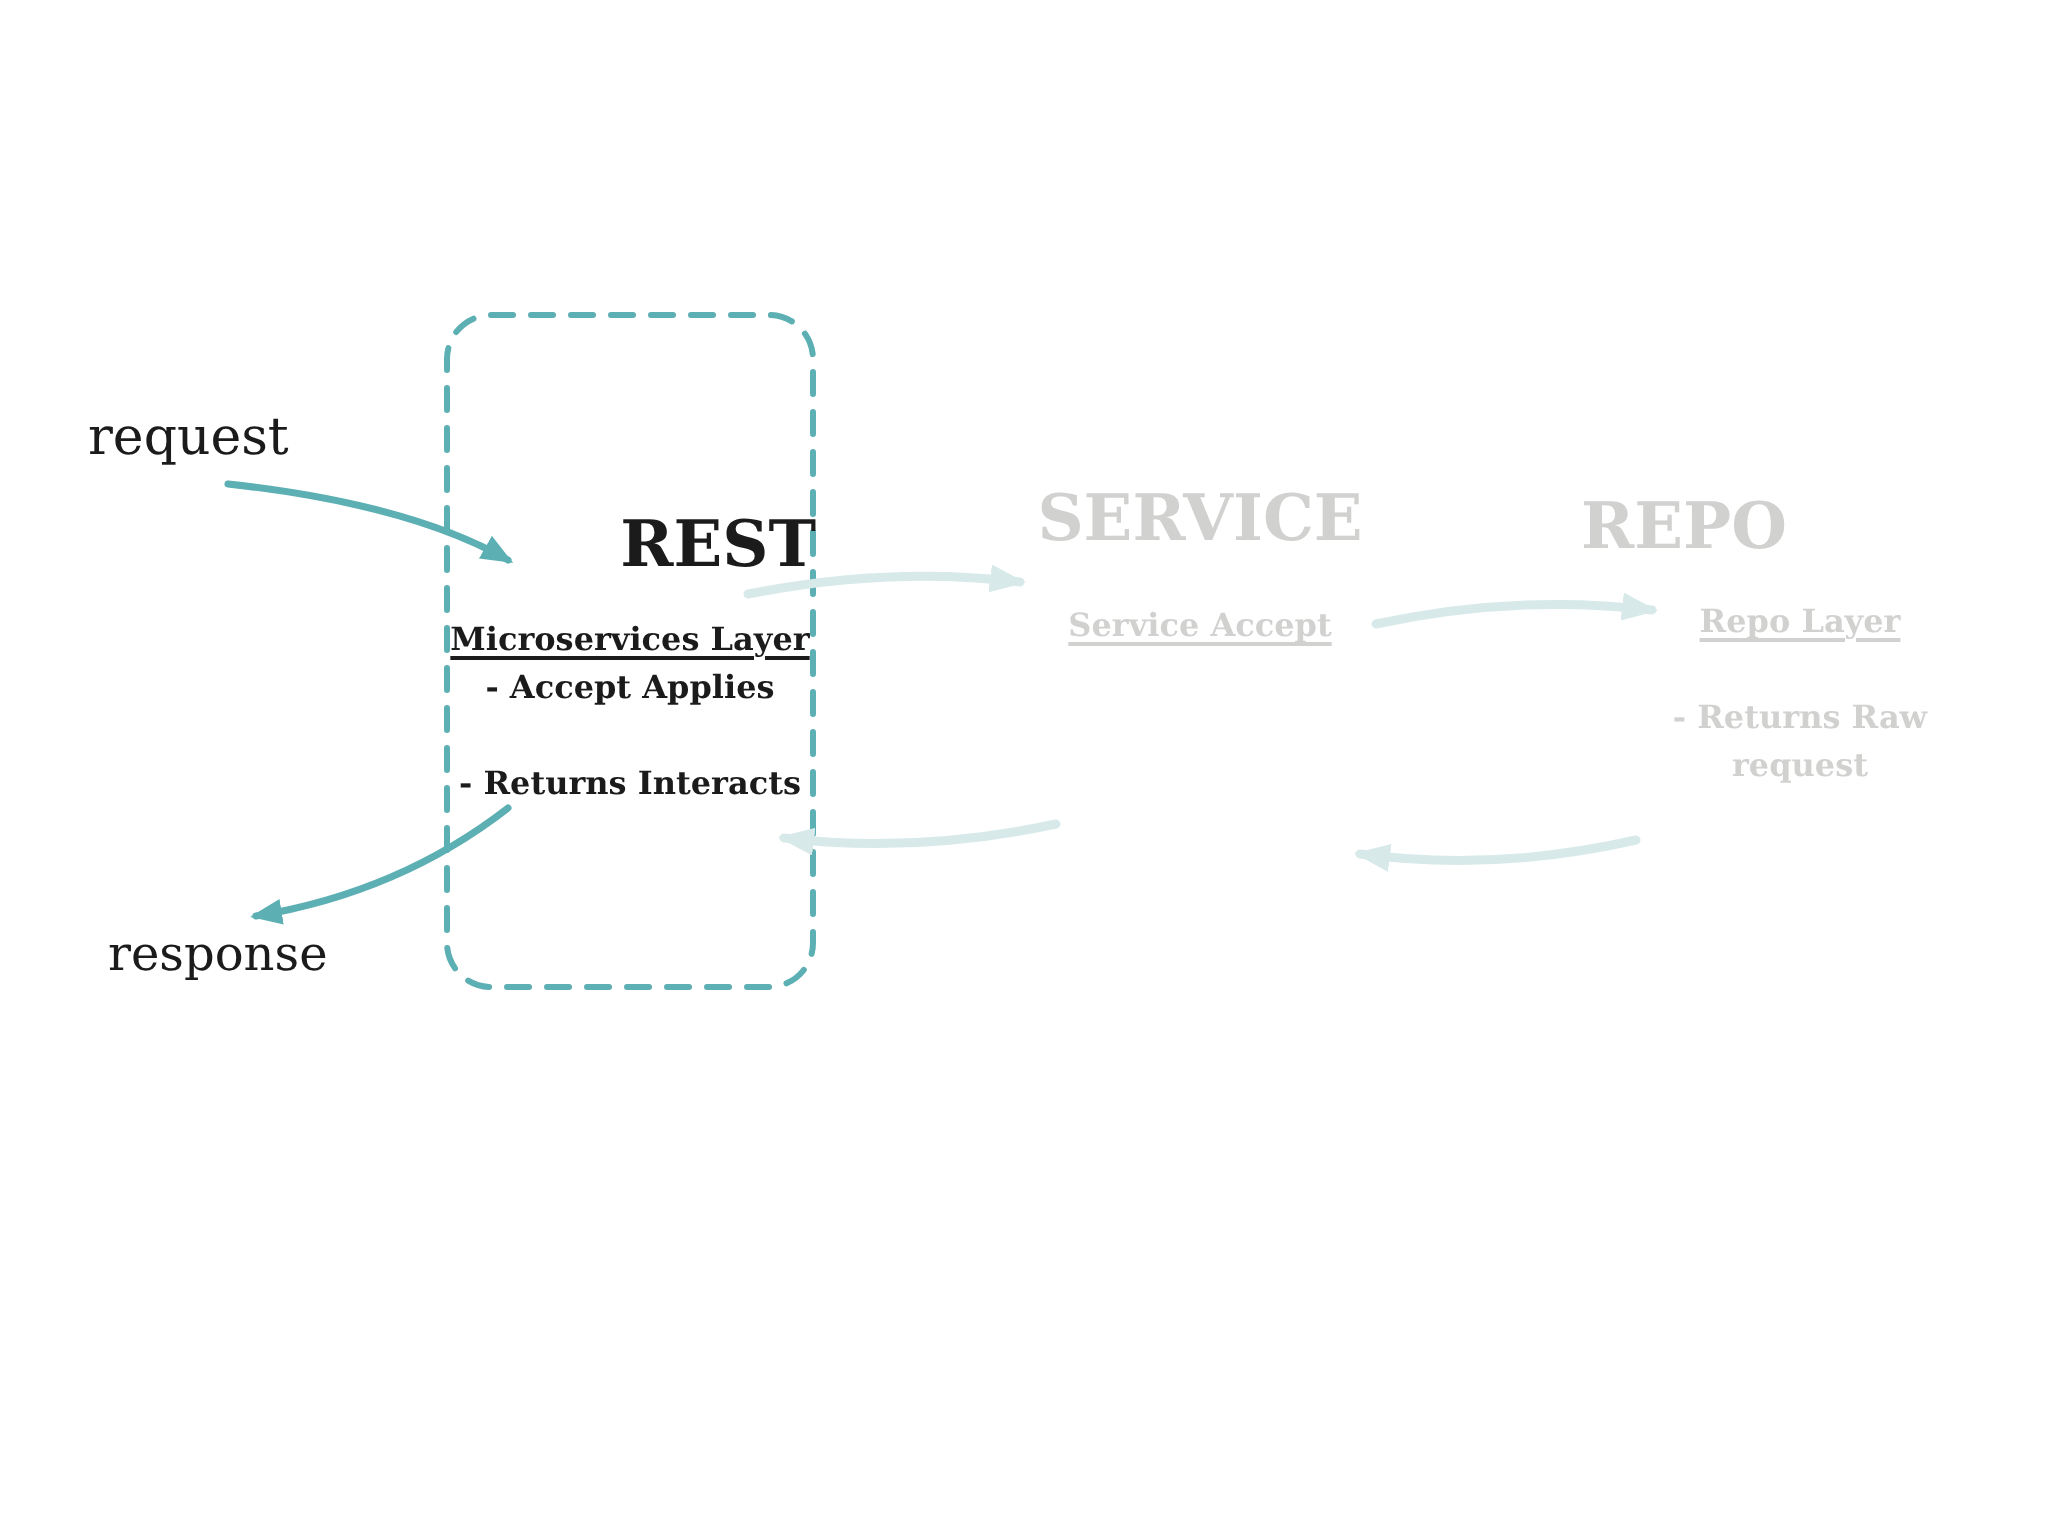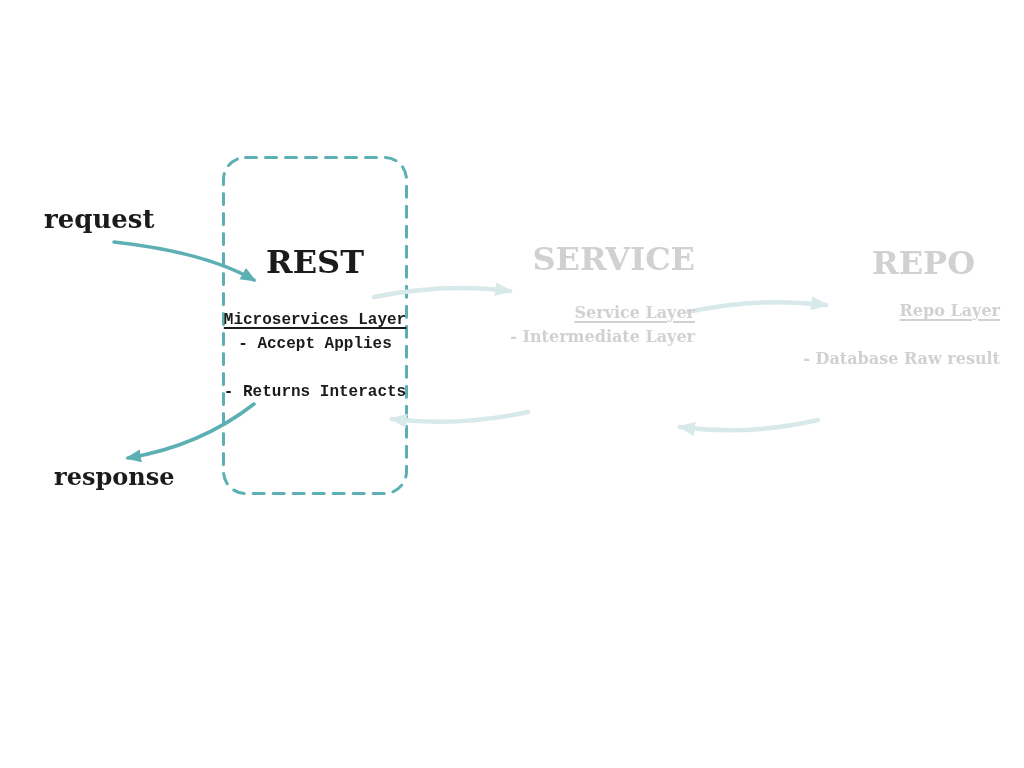--- a/index.html
+++ b/index.html
@@ -44,21 +44,21 @@
     fill: none;
     stroke: var(--pale-arrow);
     stroke-width: 4.5;
     stroke-linecap: round;
   }
   .head-dark { fill: var(--accent-teal); }
   .head-pale { fill: var(--pale-arrow); }
 
   .flow-label {
     position: absolute;
-    font-weight: bold;
+    font-weight: normal;
     color: var(--ink);
     line-height: 1.1;
     white-space: nowrap;
   }
   .flow-label.request  { left: 44px;  top: 205px; font-size: 26px; }
   .flow-label.response { left: 54px;  top: 464px; font-size: 24px; }
 
   .layer-title {
     position: absolute;
     font-weight: bold;
@@ -69,28 +69,28 @@
     white-space: nowrap;
   }
   .layer-body {
     position: absolute;
     font-weight: bold;
     font-size: 16px;
     line-height: 24px;
     text-align: center;
     color: var(--ink);
   }
-  .layer-title.rest    { left: 222px; top: 243px; width: 186px; }
-  .layer-body.rest     { left: 216px; top: 308px; width: 198px; font-family: Liberation Mono, monospace; }
+  .layer-title.rest    { left: 222px; top: 253px; width: 186px; text-align: right; }
+  .layer-body.rest     { left: 216px; top: 308px; width: 198px; }
   .layer-title.service { left: 505px; top: 240px; width: 190px; }
   .layer-body.service  { left: 505px; top: 301px; width: 190px; }
-  .layer-title.repo    { left: 815px; top: 244px; width: 160px; }
+  .layer-title.repo    { left: 762px; top: 244px; width: 160px; }
   .layer-body.repo     { left: 800px; top: 299px; width: 200px; }
 
-  .faded .layer-text, .layer-title.faded { color: var(--faded-text); text-align: right; }
+  .faded .layer-text, .layer-title.faded { color: var(--faded-text); }
 
   .subtitle {
     text-decoration: underline;
     text-underline-offset: 3px;
     text-decoration-thickness: 1.5px;
   }
   .point { white-space: pre-line; }
   .line-gap { height: 24px; }
 </style>
 </head>
@@ -125,25 +125,24 @@
   <div class="layer-title rest">REST</div>
   <div class="layer-body rest">
     <div class="layer-text subtitle">Microservices Layer</div>
     <div class="layer-text point">- Accept Applies</div>
     <div class="line-gap"></div>
     <div class="layer-text point">- Returns Interacts</div>
   </div>
 
   <div class="layer-title service faded">SERVICE</div>
   <div class="layer-body service faded">
-    <div class="layer-text subtitle">Service Layer</div>
-    <div class="layer-text point">- Intermediate Layer</div>
+    <div class="layer-text subtitle">Service Accept</div>
     <div class="line-gap"></div>
   </div>
 
   <div class="layer-title repo faded">REPO</div>
   <div class="layer-body repo faded">
     <div class="layer-text subtitle">Repo Layer</div>
     <div class="line-gap"></div>
-    <div class="layer-text point">- Database Raw result</div>
+    <div class="layer-text point">- Returns Raw request</div>
   </div>
 
 </div>
 
 </body></html>

